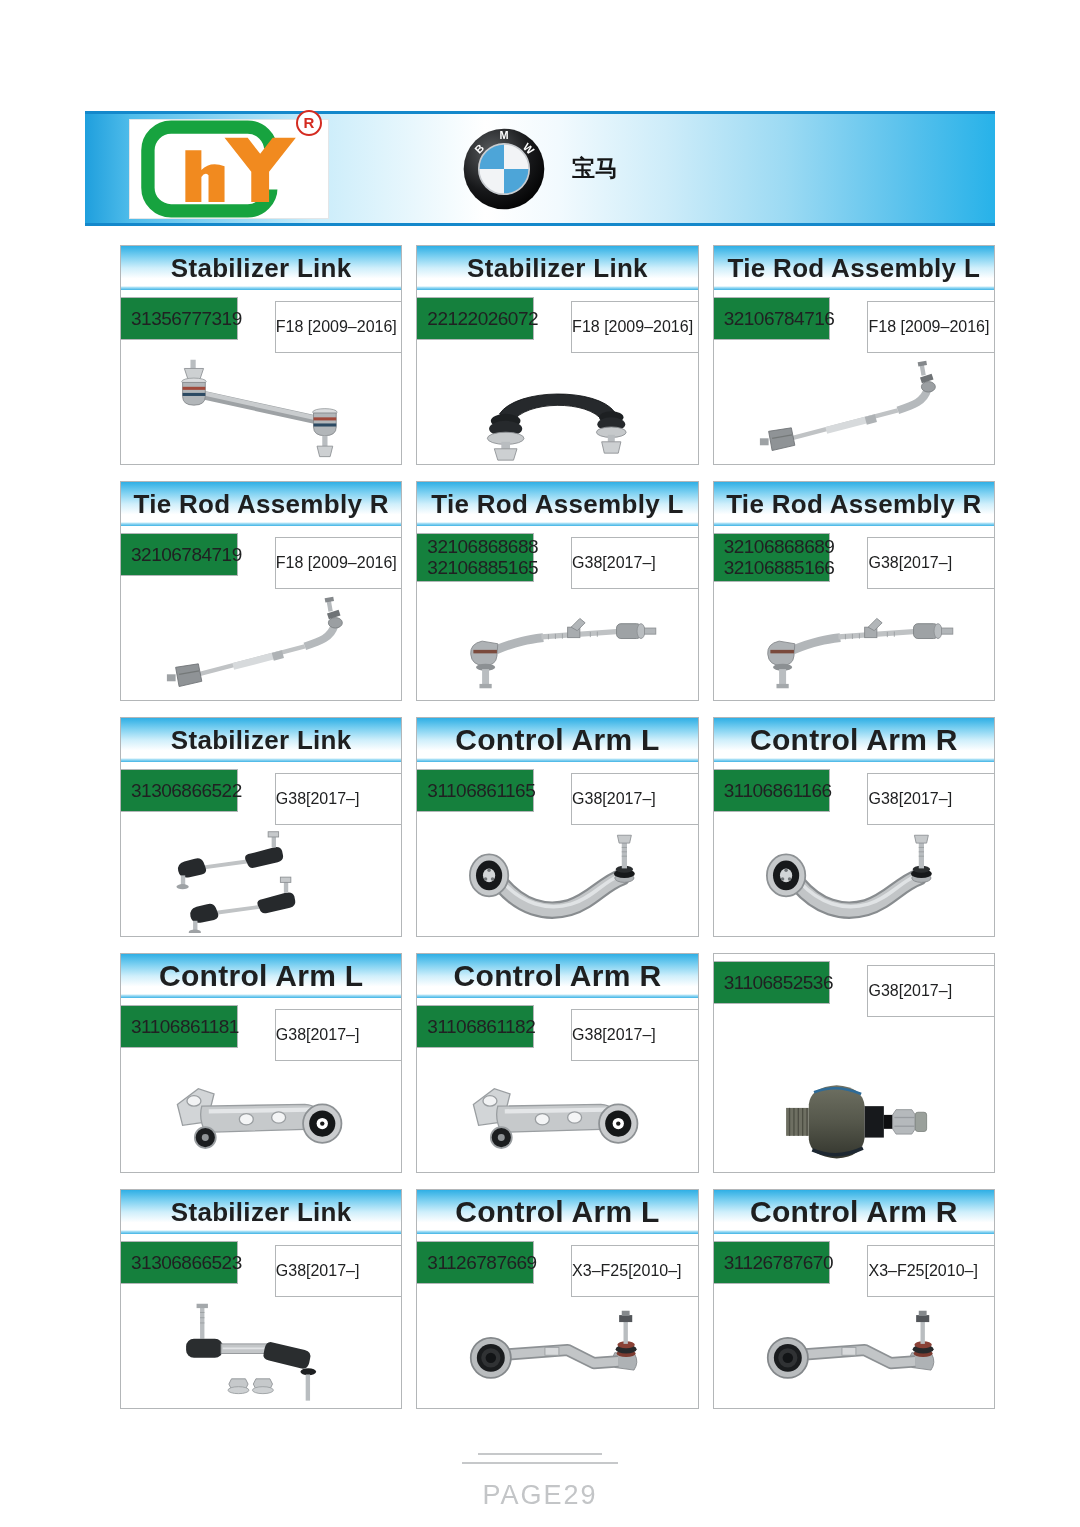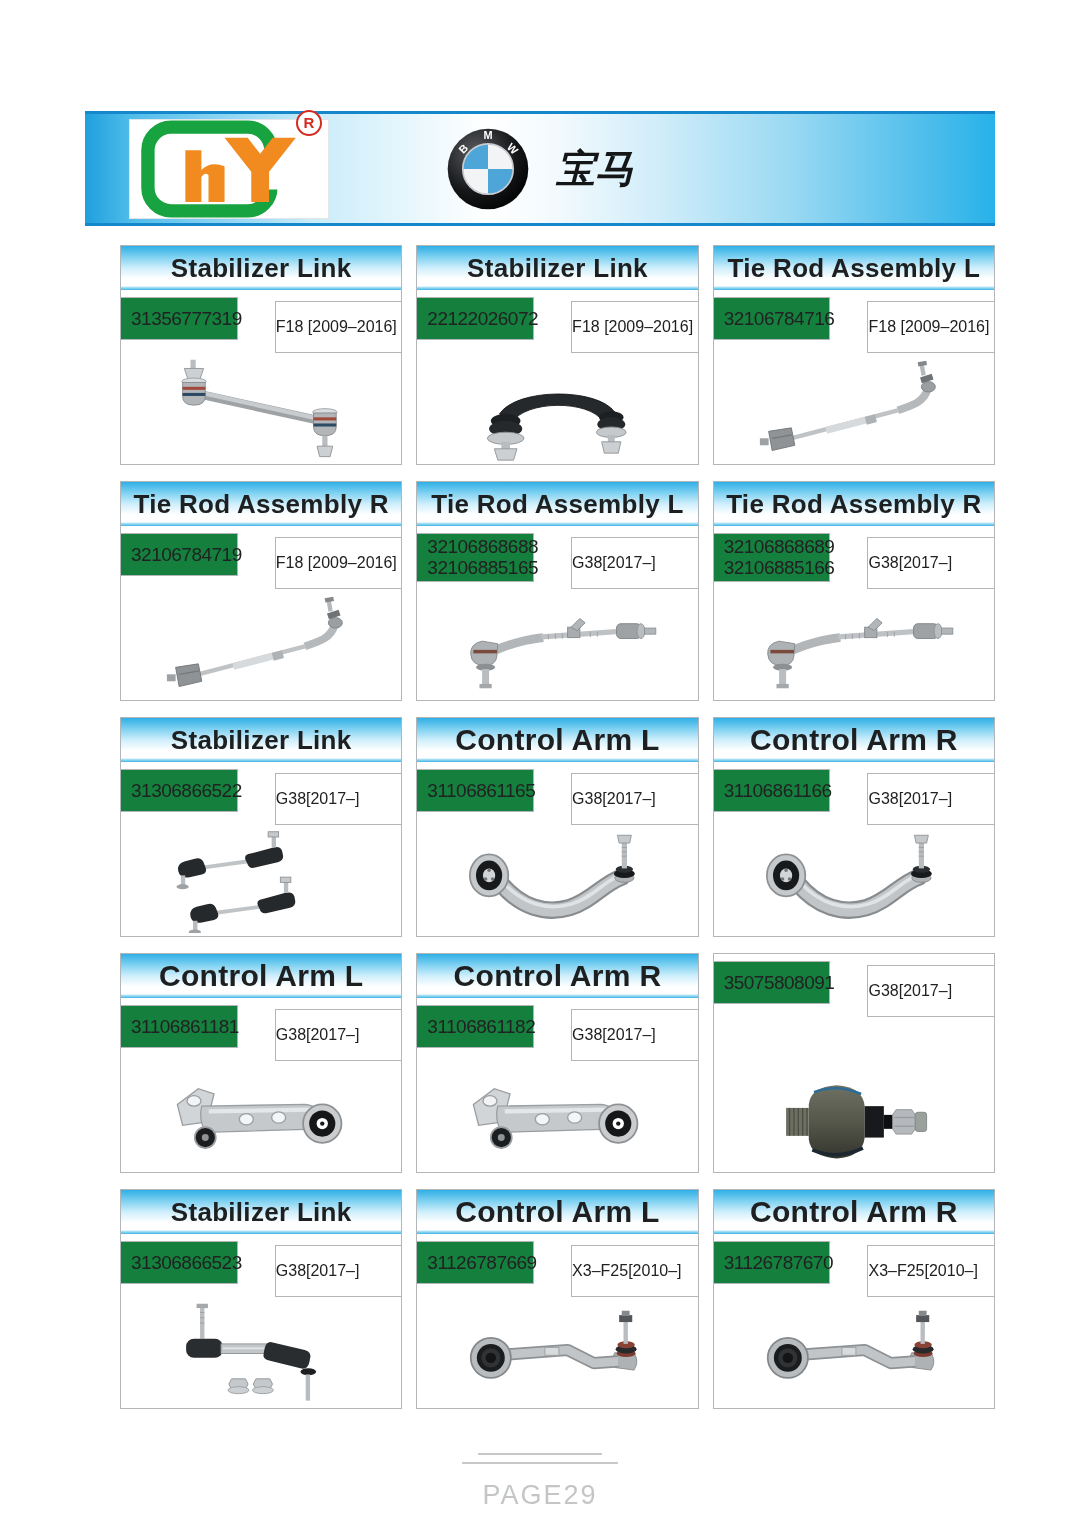--- a/index.html
+++ b/index.html
@@ -25,21 +25,21 @@
   .logo-box { width:200px; height:100px; background:#ffffff; position:relative;
     border:1px solid #e3e6e8; }
   .logo-box svg { width:100%; height:100%; display:block; }
   .reg-badge {
     position:absolute; right:6px; top:-10px; width:26px; height:26px;
     border:2px solid #d42b20; border-radius:50%; background:#ffffff;
     color:#d42b20; font-size:15px; font-weight:bold;
     display:flex; align-items:center; justify-content:center;
   }
   .brand-center { font-size:36px; font-weight:bold; letter-spacing:2px; color:#1a1b1c; }
-  .brand-cn { font-size:39px; font-weight:bold; color:#151617;font-style:italic; }
+  .brand-cn { font-size:23px; font-weight:bold; color:#151617; }
   .roundel { width:84px; height:84px; }
 
   
   .grid {
     position:absolute; left:85px; top:245px; width:910px;
     display:grid; grid-template-columns:repeat(3,1fr); column-gap:14px; row-gap:16px;padding-left:35px;
   }
   .card { height:220px; background:#ffffff; border:1px solid #b3b6b8; position:relative; }
   .band {
     height:44px; display:flex; align-items:center; justify-content:center;
@@ -466,21 +466,21 @@
 <circle cx="200" cy="66" r="15" fill="#151718"></circle>
 <circle cx="200" cy="66" r="6.5" fill="#ffffff"></circle>
 <circle cx="200" cy="66" r="2.5" fill="#1a1a1a"></circle>
 </svg>
       </div>
   </div>
 
   <div class="card">
     <div class="info">
       <div class="pn-box">
-          <div class="pn-line">35075808091</div>
+          <div class="pn-line">31106852536</div>
         </div>
       <div class="model-box">
         <span class="model-label">G38[2017–]</span>
       </div>
     </div>
     <div class="photo">
         <svg viewBox="0 0 260 118" preserveAspectRatio="xMidYMid meet">
 <defs>
             <linearGradient id="bjg" x1="0" y1="0" x2="0" y2="1">
 <stop offset="0" stop-color="#6e7062"></stop>

